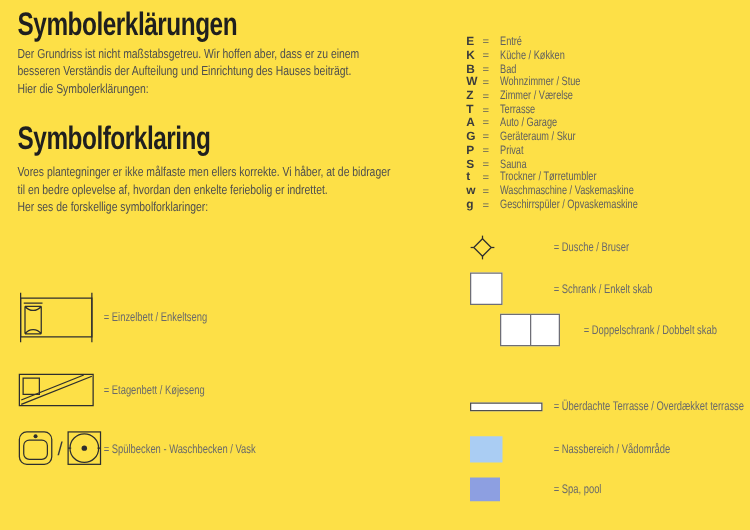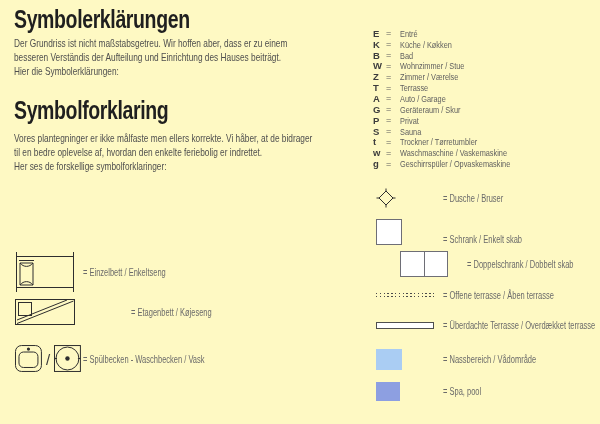--- a/index.html
+++ b/index.html
@@ -1,18 +1,18 @@
 <!DOCTYPE html>
 <html><head>
 <meta charset="utf-8">
 <style>
   * { margin: 0; padding: 0; box-sizing: border-box; }
   html, body { width: 600px; height: 424px; background: #ffffff; overflow: hidden;
     font-family: "Liberation Sans", sans-serif; }
-  .page { position: relative; width: 600px; height: 424px; background: #fef9c3; }
+  .page { position: relative; width: 600px; height: 424px; background: #fde047; }
 
   .h1 { position: absolute; left: 14px; color: #1f1f1f; font-size: 26px; font-weight: 700;
     letter-spacing: -0.5px; transform: scaleX(0.75); transform-origin: 0 0; white-space: nowrap; }
   .h1-de { top: 4px; }
   .h1-da { top: 95px; }
 
   .body-text { position: absolute; left: 14px; color: #4e4e4e; font-size: 10.4px;
     line-height: 13.8px; white-space: pre-line; transform: scaleX(0.8); transform-origin: 0 0;
     width: 450px; letter-spacing: 0; }
   .body-de { top: 37px; }
@@ -20,22 +20,22 @@
 
   .cond { display: inline-block; transform: scaleX(0.75); transform-origin: 0 50%;
     white-space: nowrap; }
 
   
   .lrow { position: absolute; left: 13px; display: flex; align-items: center; }
   .lrow .symcell { width: 70px; flex: 0 0 70px; display: flex; align-items: center; }
   .sym-label { color: #6a6a6a; font-size: 10px; }
 
   .r-doppelbett { top: 189px; height: 62px; }
-  .r-einzelbett { top: 252px; height: 40px; }
-  .r-etagenbett { top: 297px; height: 30px; gap: 48px; }
+  .r-einzelbett { top: 234px; height: 40px; }
+  .r-etagenbett { top: 297px; height: 30px; }
   .r-spuelbecken { top: 341px; height: 36px; }
   .r-kaminofen { top: 388px; height: 30px; }
 
   .slash { color: #3a3a3a; font-size: 15px; margin: 0 2px; }
 
   svg.sym { display: block; }
   svg.sym path, svg.sym rect, svg.sym line, svg.sym circle {
     fill: none; stroke: #2e2e2e; stroke-width: 1; }
   svg.sym .dot { fill: #2e2e2e; stroke: none; }
 
@@ -45,21 +45,21 @@
   .abbr-k { width: 13px; flex: 0 0 13px; font-size: 9.5px; font-weight: 700; color: #3c3c3c; }
   .abbr-eq { width: 14px; flex: 0 0 14px; font-size: 9px; color: #5c5c5c; }
   .abbr-v { color: #5f5f5f; font-size: 9.8px; }
 
   
   .rrow { position: absolute; left: 376px; display: flex; align-items: center; }
   .rrow .symcell { width: 58px; flex: 0 0 58px; display: flex; align-items: center; }
   .rrow .sym-label { margin-left: 9px; }
 
   .r-dusche { top: 188px; height: 20px; }
-  .r-schrank { top: 217px; height: 28px; align-items: flex-end; }
+  .r-schrank { top: 217px; height: 28px; }
   .r-doppelschrank { top: 250px; height: 28px; padding-left: 24px; }
   .r-offene { top: 289px; height: 12px; }
   .r-ueberdachte { top: 319px; height: 12px; }
   .r-nass { top: 347px; height: 24px; }
   .r-spa { top: 380px; height: 22px; }
 
   .box-cabinet { width: 26px; height: 26px; border: 1px solid #6e6e76; background: #fff; }
   .box-double { width: 48px; height: 26px; border: 1px solid #6e6e76; background: #fff;
     position: relative; }
   .box-double::after { content: ""; position: absolute; left: 50%; top: 0; bottom: 0;
@@ -223,29 +223,20 @@
     <span class="sym-label cond">= Schrank / Enkelt skab</span>
   </div>
 
   <div class="rrow r-doppelschrank">
     <div class="symcell">
       <div class="box-double"></div>
     </div>
     <span class="sym-label cond">= Doppelschrank / Dobbelt skab</span>
   </div>
 
-  <div class="rrow r-offene">
-    <div class="symcell">
-      <div class="dotted-track">
-        <div class="dline"></div>
-        <div class="dline"></div>
-      </div>
-    </div>
-    <span class="sym-label cond">= Offene terrasse / Åben terrasse</span>
-  </div>
 
   <div class="rrow r-ueberdachte">
     <div class="symcell">
       <div class="bar-covered"></div>
     </div>
     <span class="sym-label cond">= Überdachte Terrasse / Overdækket terrasse</span>
   </div>
 
   <div class="rrow r-nass">
     <div class="symcell">

